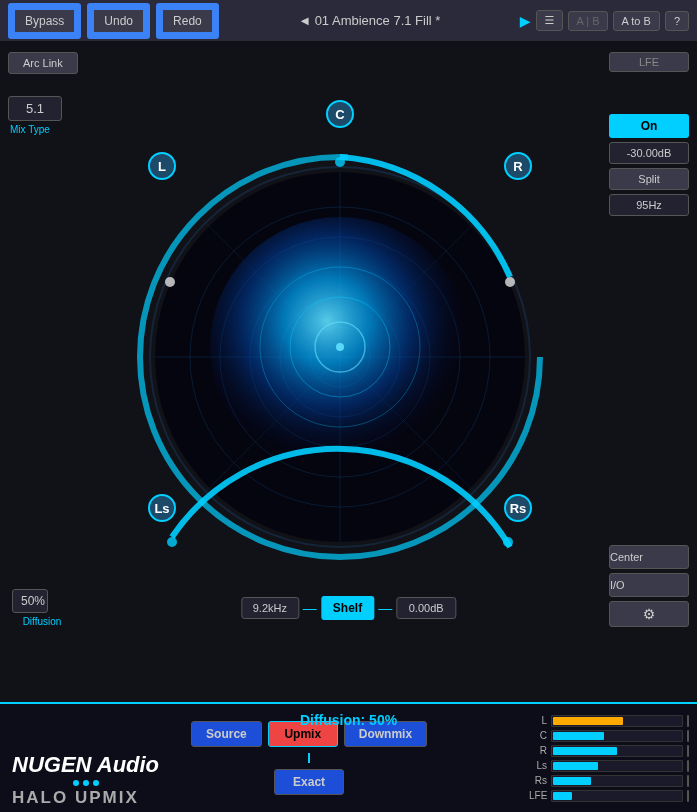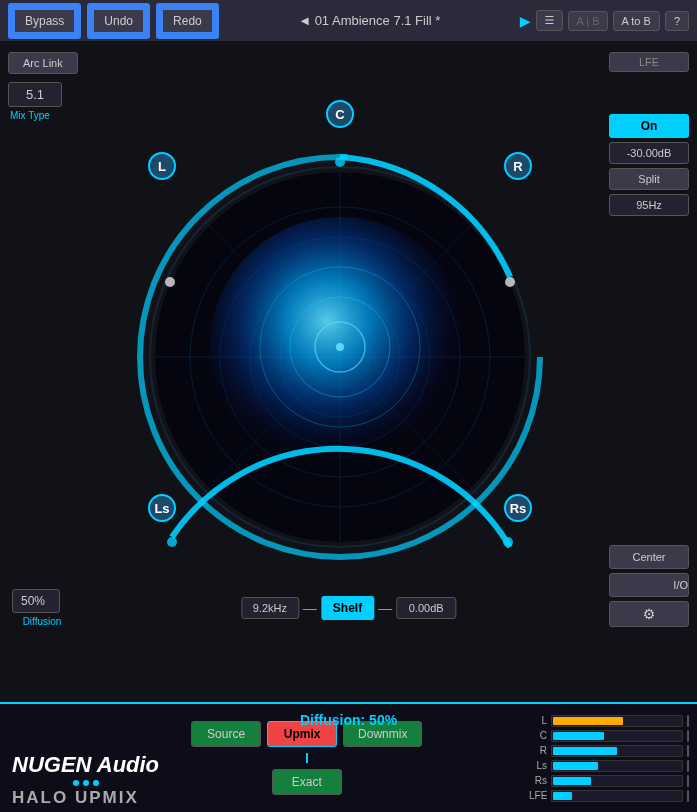--- a/index.html
+++ b/index.html
@@ -84,21 +84,21 @@
       width: 110px;
     }
     .arc-link-btn {
       background: #3a3a4a;
       border: 1px solid #555;
       color: #ccc;
       font-size: 11px;
       padding: 4px 14px;
       border-radius: 3px;
       cursor: pointer;
-      margin-bottom: 8px;
+      margin-bottom: 22px;
     }
     .mix-type-box {
       background: #222230;
       border: 1px solid #555;
       color: #ccc;
       font-size: 13px;
       padding: 4px 8px;
       border-radius: 3px;
       text-align: center;
       width: 54px;
@@ -116,21 +116,22 @@
       left: 12px;
       bottom: 75px;
     }
     .diffusion-value {
       background: #222230;
       border: 1px solid #555;
       color: #ccc;
       font-size: 12px;
       padding: 4px 8px;
       border-radius: 3px;
-      width: 48px;
+      text-align: center;
+      width: 36px;
       margin-bottom: 3px;
     }
     .diffusion-label {
       color: #00cfff;
       font-size: 10px;
       text-align: center;
       width: 60px;
     }
 
     
@@ -204,31 +205,31 @@
       gap: 4px;
     }
     .center-btn {
       background: #3a3a4a;
       border: 1px solid #555;
       color: #ccc;
       font-size: 11px;
       padding: 5px 0;
       border-radius: 3px;
       cursor: pointer;
-      text-align: center;
+      text-align: left;
     }
     .io-btn {
       background: #3a3a4a;
       border: 1px solid #555;
       color: #ccc;
       font-size: 11px;
       padding: 5px 0;
       border-radius: 3px;
       cursor: pointer;
-      text-align: right;
+      text-align: left;
     }
     .gear-btn {
       background: #3a3a4a;
       border: 1px solid #555;
       color: #ccc;
       font-size: 14px;
       padding: 4px 0;
       border-radius: 3px;
       cursor: pointer;
       text-align: center;
@@ -374,29 +375,30 @@
       flex-direction: column;
       gap: 6px;
       margin-left: 20px;
     }
     .bottom-row {
       display: flex;
       gap: 6px;
       align-items: center;
     }
     .bottom-btn {
-      background: #15803d;
+      background: #1d4ed8;
       border: 1px solid #555;
       color: #ccc;
       font-size: 12px;
       padding: 5px 14px;
       border-radius: 3px;
       cursor: pointer;
       min-width: 70px;
       text-align: center;
+      font-weight: bold;
     }
     .bottom-btn.active {
       background: #ef4444;
       color: #000;
       border-color: #00cfff;
       font-weight: bold;
     }
 
     
     .meters-panel {

